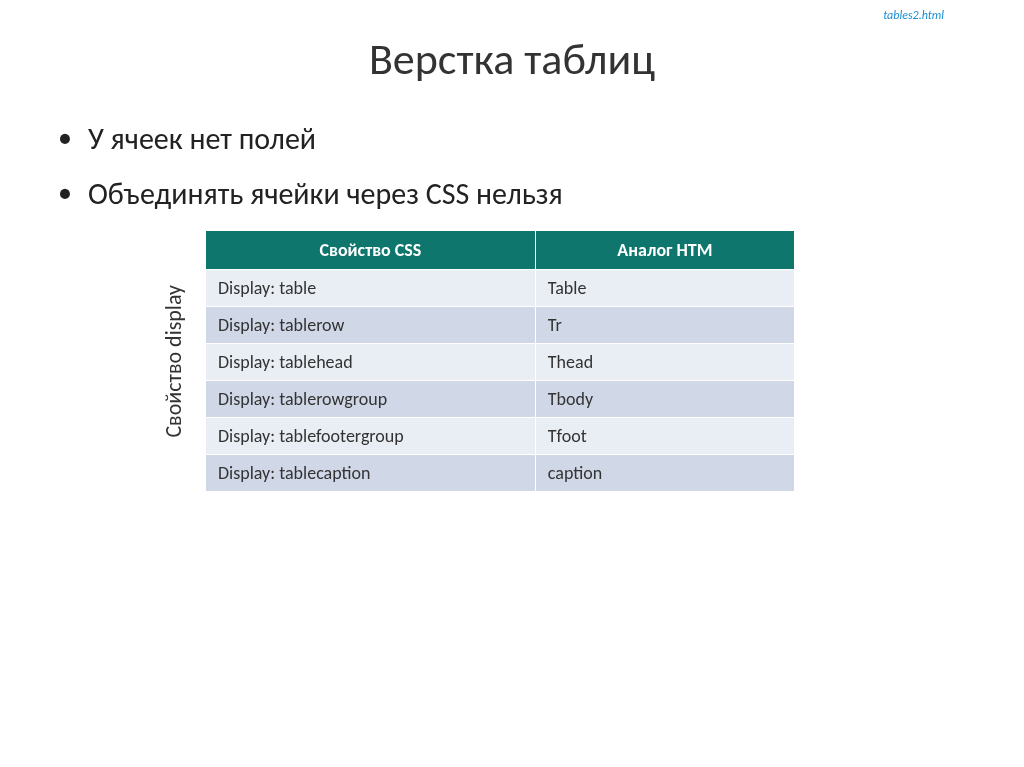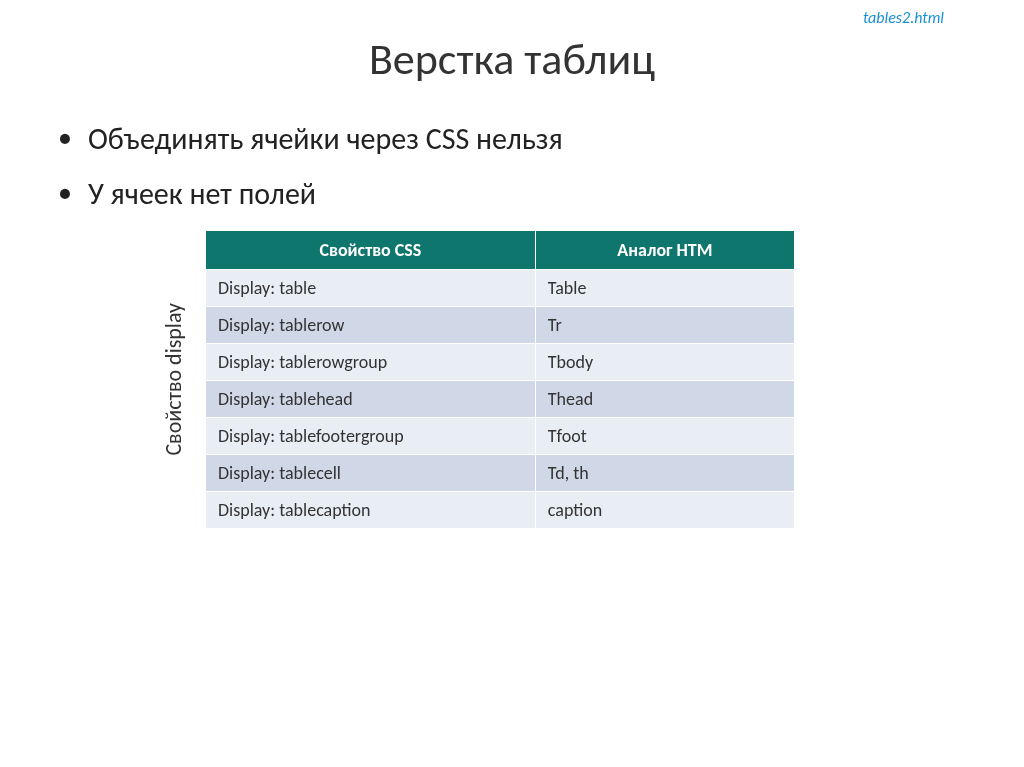--- a/index.html
+++ b/index.html
@@ -10,21 +10,21 @@
       background: #fff;
       position: relative;
       color: #000;
     }
     .top-link {
       position: absolute;
       top: 8px;
       right: 80px;
       color: #1a8fd4;
       font-style: italic;
-      font-size: 16px;
+      font-size: 12px;
     }
     .title {
       text-align: center;
       font-size: 44px;
       font-weight: 400;
       margin-top: 32px;
       color: #333;
     }
     .bullets {
       margin: 34px 0 0 58px;
@@ -83,22 +83,22 @@
     td:last-child { width: 44%; margin-left: 40px; }
   </style>
 </head>
 <body>
 
 <div class="top-link">tables2.html</div>
 
 <h1 class="title">Верстка таблиц</h1>
 
 <ul class="bullets">
+  <li>У ячеек нет полей</li>
   <li>Объединять ячейки через CSS нельзя</li>
-  <li>У ячеек нет полей</li>
 </ul>
 
 <div class="table-wrap">
   <div class="side-label">Свойство display</div>
   <table>
     <thead>
       <tr>
         <th>Свойство CSS</th>
         <th>Аналог HTM</th>
       </tr>
@@ -106,34 +106,30 @@
     <tbody>
       <tr>
         <td>Display: table</td>
         <td>Table</td>
       </tr>
       <tr>
         <td>Display: tablerow</td>
         <td>Tr</td>
       </tr>
       <tr>
+        <td>Display: tablehead</td>
+        <td>Thead</td>
+      </tr>
+      <tr>
         <td>Display: tablerowgroup</td>
         <td>Tbody</td>
       </tr>
       <tr>
-        <td>Display: tablehead</td>
-        <td>Thead</td>
-      </tr>
-      <tr>
         <td>Display: tablefootergroup</td>
         <td>Tfoot</td>
-      </tr>
-      <tr>
-        <td>Display: tablecell</td>
-        <td>Td, th</td>
       </tr>
       <tr>
         <td>Display: tablecaption</td>
         <td>caption</td>
       </tr>
     </tbody>
   </table>
 </div>
 
 </body></html>

